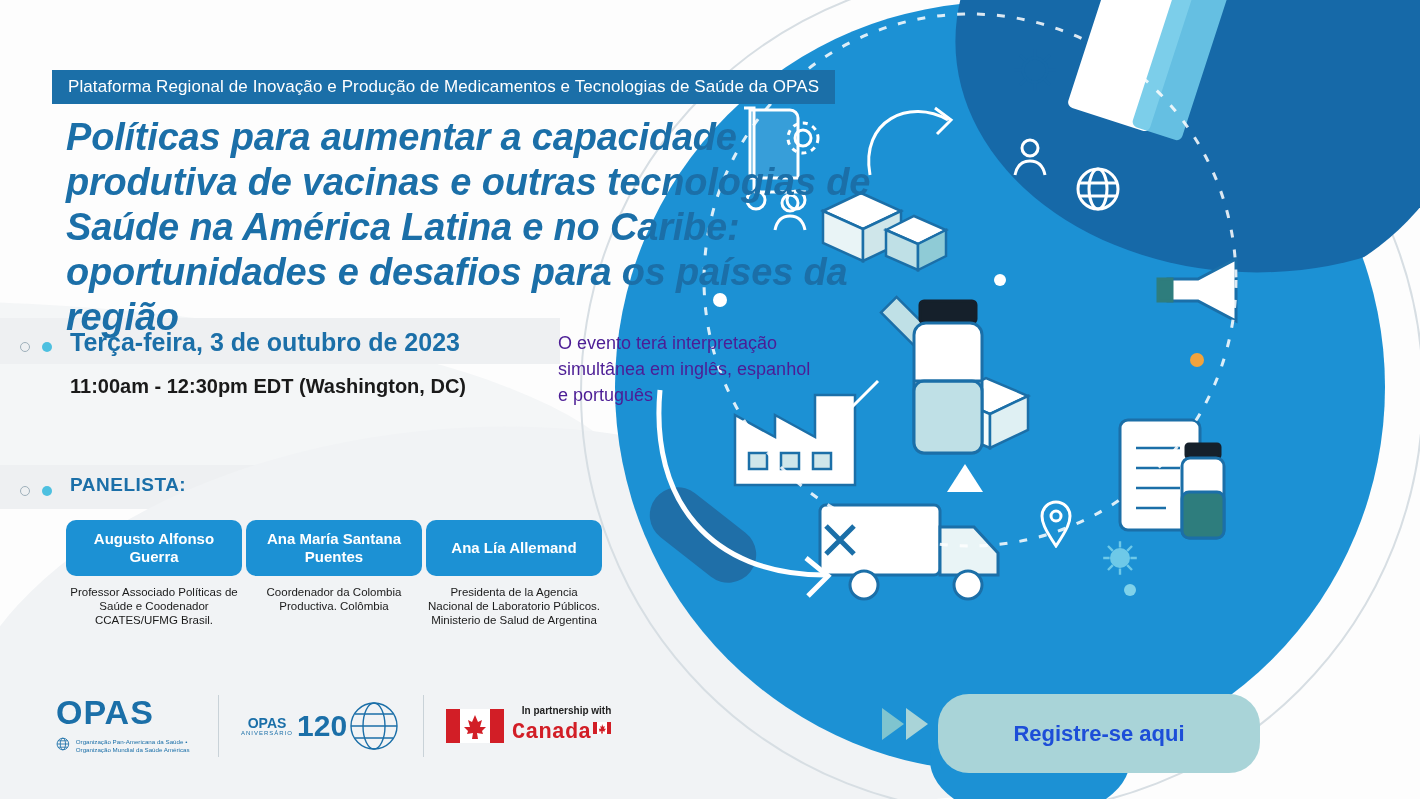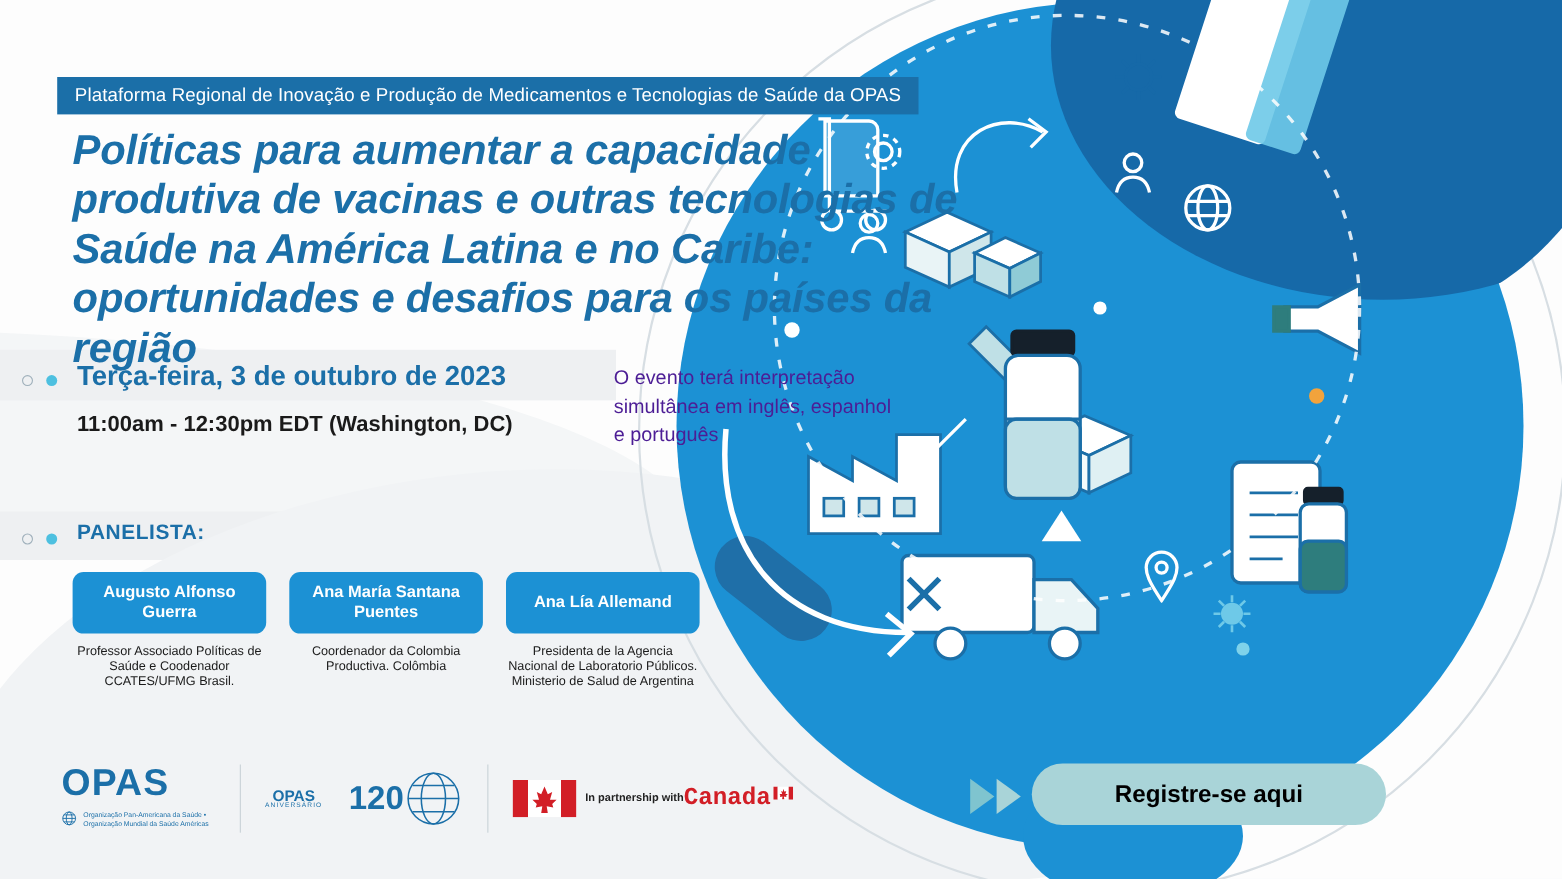--- a/index.html
+++ b/index.html
@@ -85,53 +85,53 @@
     position:absolute;left:70px;top:375px;color:#1a1a1a;font-size:20px;font-weight:bold;
   }
   .interp{
     position:absolute;left:558px;top:330px;width:260px;color:#4c1d95;font-size:18px;line-height:26px;
   }
 
   .panelist-label{
     position:absolute;left:70px;top:474px;color:#1b6fa8;font-size:19px;font-weight:bold;letter-spacing:.5px;
   }
 
-  .panelists{position:absolute;left:66px;top:520px;width:760px;display:flex;gap:21px;}
+  .panelists{position:absolute;left:66px;top:520px;width:760px;display:flex;gap:4px;}
   .panelist{width:176px;display:flex;flex-direction:column;align-items:center;}
   .p-chip{
     width:100%;background:#1c91d4;color:#fff;border-radius:10px;
     text-align:center;font-size:15px;font-weight:bold;line-height:18px;
     padding:9px 4px;box-sizing:border-box;min-height:56px;
     display:flex;align-items:center;justify-content:center;
   }
   .p-role{
     margin-top:9px;text-align:center;color:#1a1a1a;font-size:11.5px;line-height:14px;
     padding:0 2px;
   }
 
   
   .footer{position:absolute;left:56px;top:686px;height:80px;display:flex;align-items:center;}
   .opas-logo{width:140px;}
   .opas-text{color:#1b6fa8;font-weight:bold;font-size:34px;letter-spacing:1px;line-height:34px;}
   .opas-sub{color:#1b6fa8;font-size:6.2px;line-height:7.4px;margin-top:3px;}
   .vdiv{width:1px;height:62px;background:#c9d2d8;margin:0 22px;}
   .anniv{display:flex;align-items:center;}
   .anniv-text{color:#1b6fa8;font-weight:bold;font-size:14px;line-height:14px;text-align:center;}
-  .anniv-num{color:#1b6fa8;font-weight:bold;font-size:30px;line-height:26px;margin-left:20px;}
+  .anniv-num{color:#1b6fa8;font-weight:bold;font-size:30px;line-height:26px;}
   .anniv-small{color:#1b6fa8;font-size:6px;letter-spacing:1px;}
-  .canada{display:flex;flex-direction:row;align-items:center;}
+  .canada{display:flex;flex-direction:column;align-items:flex-end;}
   .canada-partner{font-size:10px;color:#222;font-weight:bold;margin-bottom:2px;}
   .canada-word{font-size:22px;color:#d21e26;font-weight:bold;letter-spacing:0px;line-height:30px;font-family:Liberation Mono, monospace;}
   .support{margin-left:26px;font-size:11.5px;line-height:15px;color:#1a1a1a;max-width:215px;}
 
   
   .register{
-    position:absolute;left:938px;top:694px;width:322px;height:56px;background:#a9d4d8;
+    position:absolute;left:938px;top:694px;width:322px;height:79px;background:#a9d4d8;
     border-radius:31px;display:flex;align-items:center;justify-content:center;
-    color:#000000;font-size:22px;font-weight:bold;cursor:pointer;
+    color:#1d4ed8;font-size:22px;font-weight:bold;cursor:pointer;
   }
   .arrows{position:absolute;left:880px;top:706px;display:flex;}
   .arrows svg{display:block;}
 </style>
 </head>
 <body>
 
 <div class="poster">
 
   <div class="bg-grey-swoosh2"></div>

